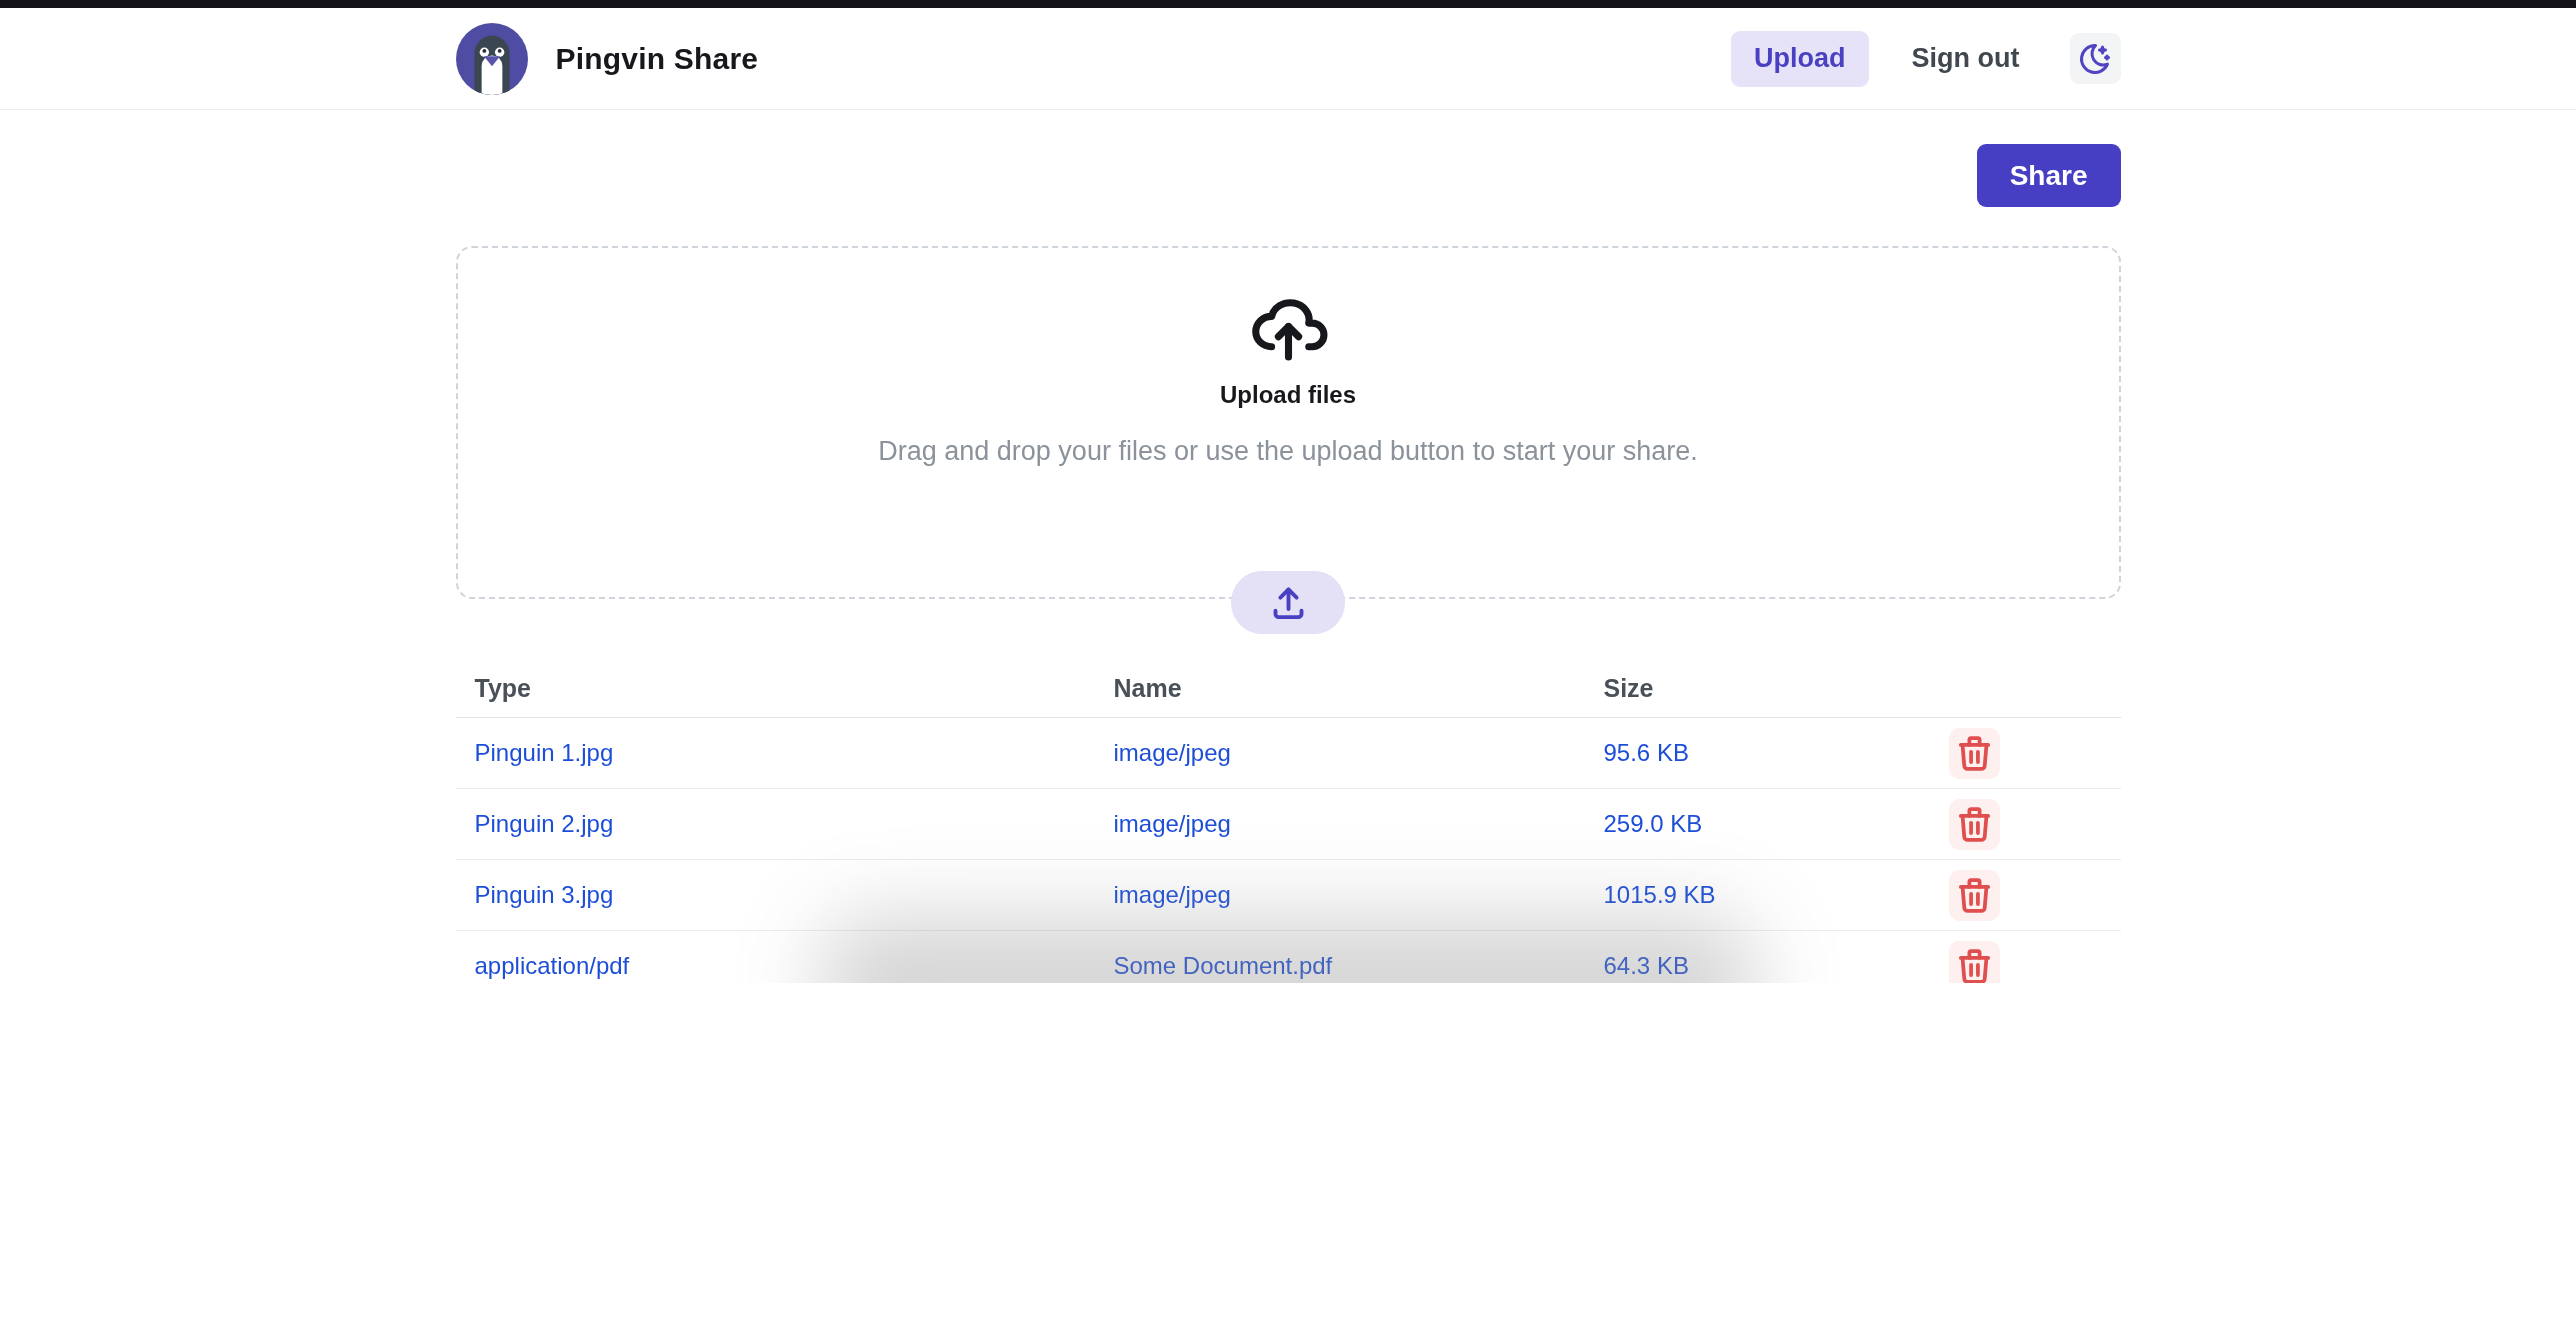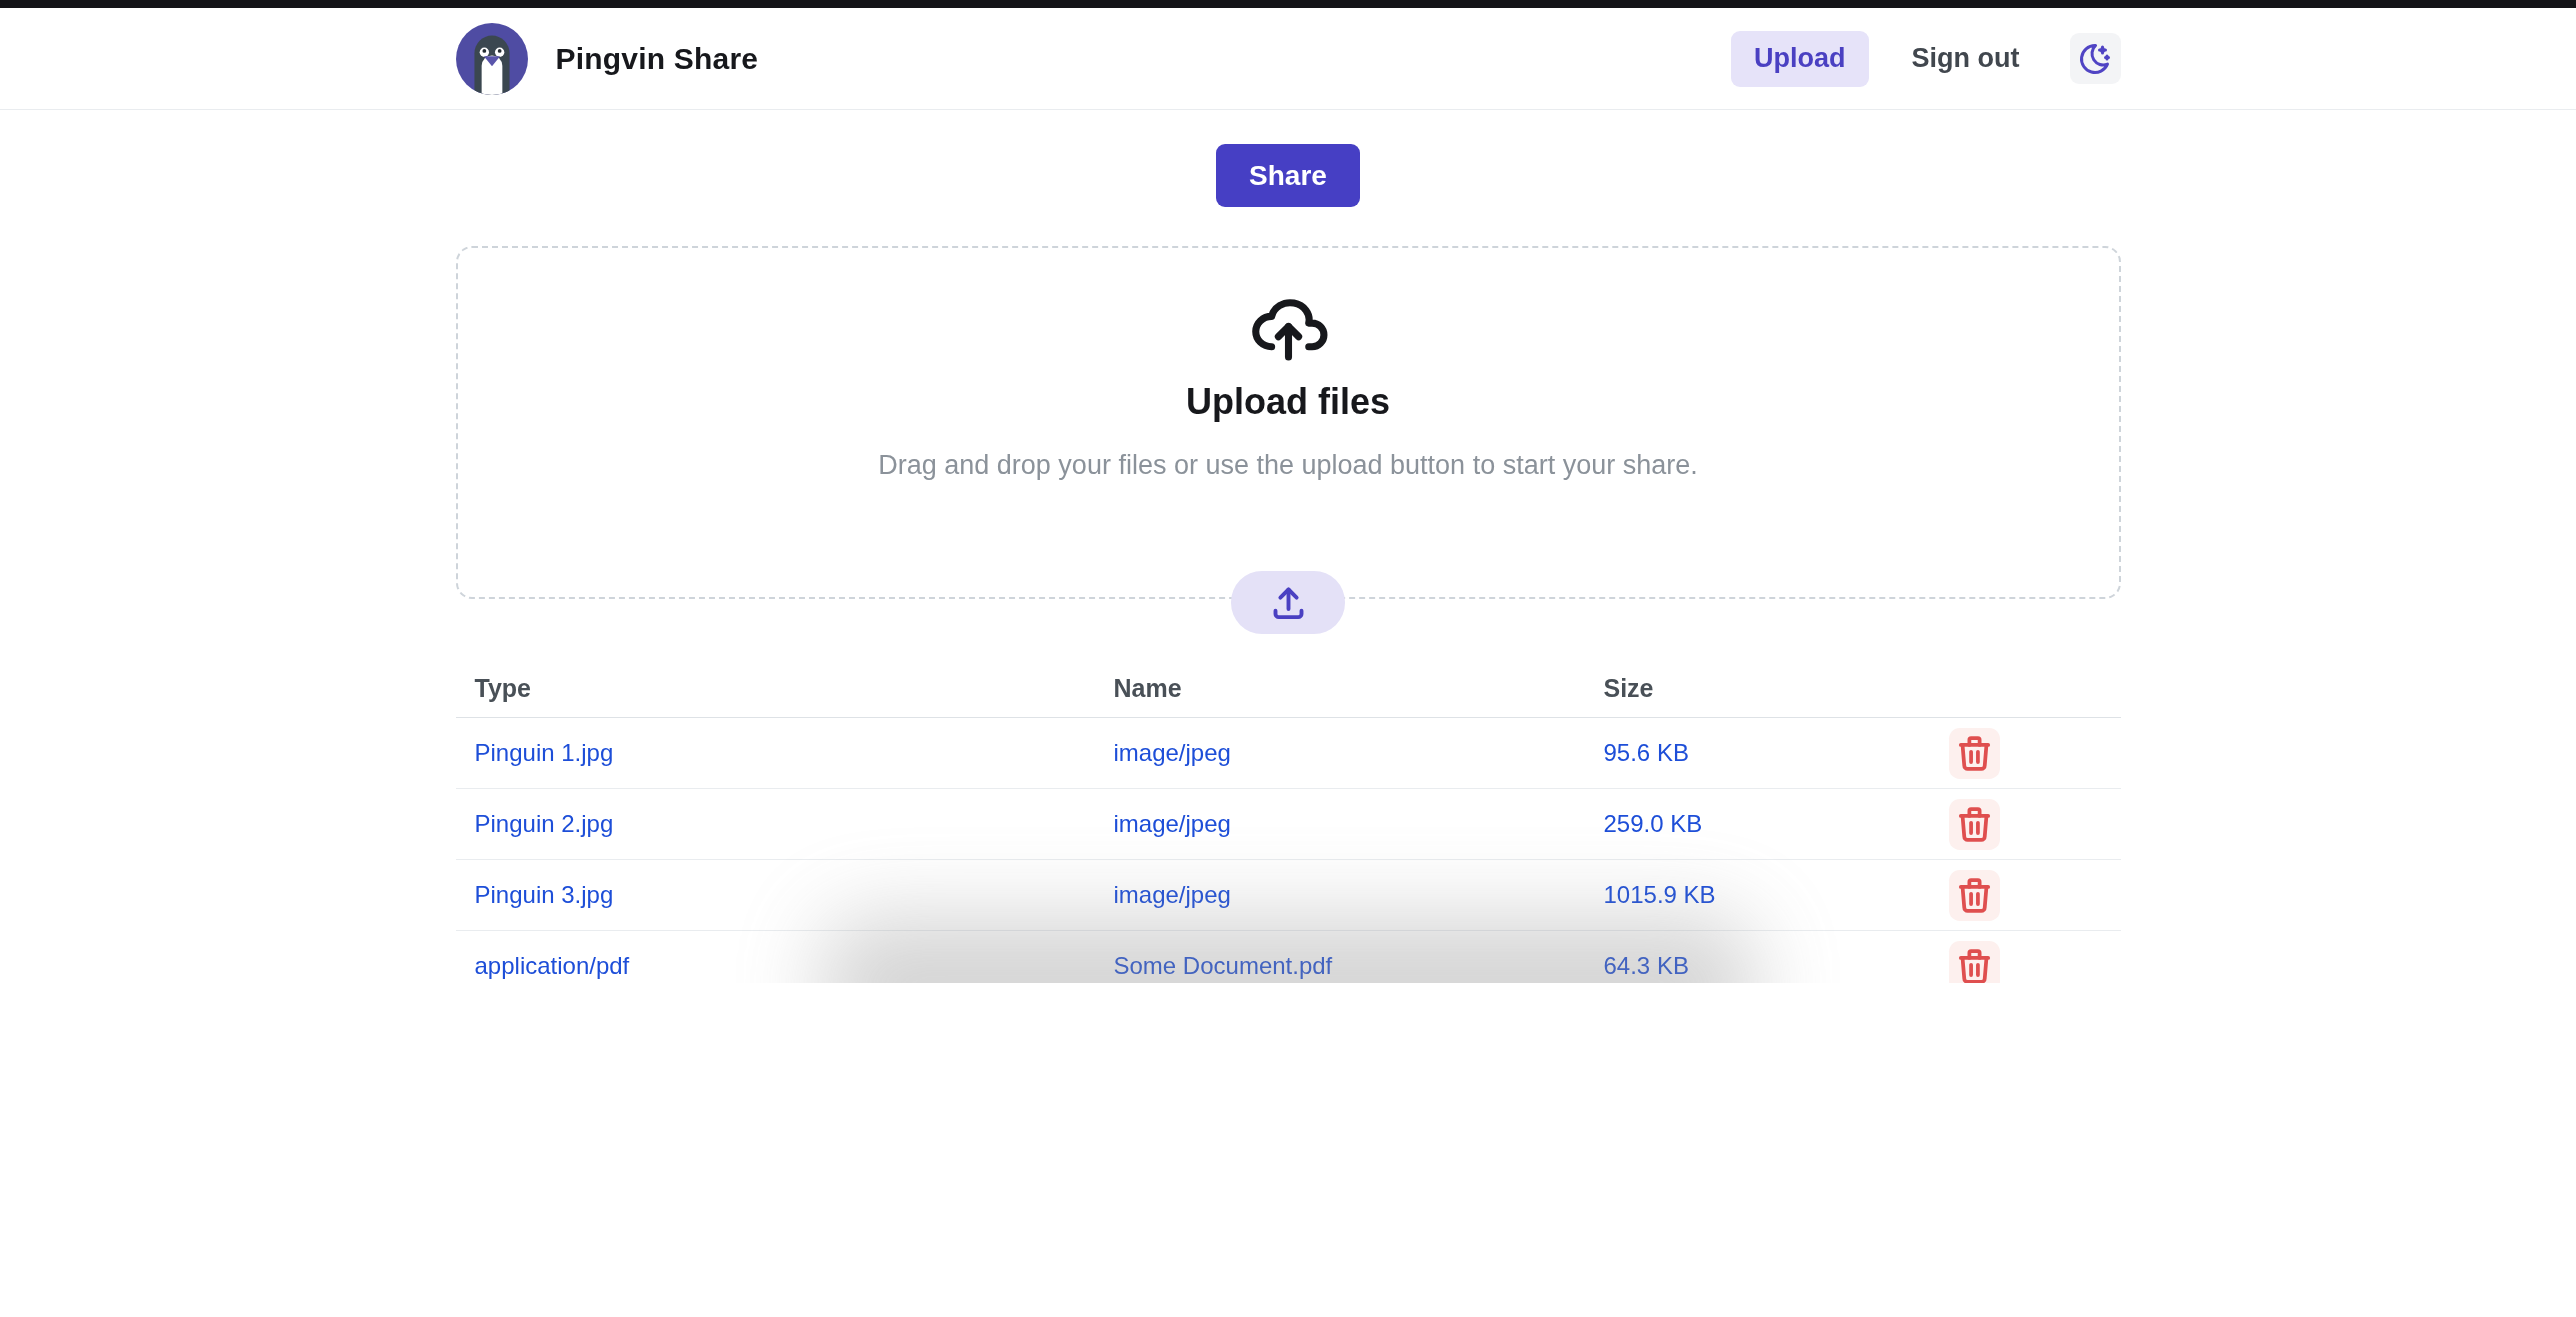--- a/index.html
+++ b/index.html
@@ -15,29 +15,29 @@
   .brand-title{font-size:30px;font-weight:700;color:#17181c;letter-spacing:0.2px;}
   .nav{display:flex;align-items:center;justify-content:space-between;}
   .nav-pill{padding:12.5px 23px;border-radius:9px;background:#e6e3f9;color:#4a40c2;
             font-size:27px;font-weight:600;border:none;cursor:pointer;font-family:inherit;}
   .nav-link{margin-left:34px;font-size:27px;font-weight:600;color:#41474e;background:none;border:none;
             cursor:pointer;font-family:inherit;padding:12.5px 9px;}
   .theme-btn{margin-left:41px;width:51px;height:51px;border-radius:9px;background:#f3f4f6;border:none;
              display:flex;align-items:center;justify-content:center;cursor:pointer;}
 
   
-  .share-row{margin-top:34px;display:flex;justify-content:center;}
+  .share-row{margin-top:34px;display:flex;justify-content:flex-end;}
   .share-btn{height:63px;padding:0 33px;background:#463fc4;color:#ffffff;font-size:28px;font-weight:600;
              border:none;border-radius:9px;cursor:pointer;font-family:inherit;}
 
   
   .dropzone{position:relative;margin-top:39px;height:353px;border:2.7px dashed #ced4da;border-radius:16px;
             box-sizing:border-box;text-align:center;cursor:pointer;background:#fff;}
   .dz-icon{margin-top:38px;}
-  .dz-title{margin-top:14.3px;font-size:36px;font-weight:700;color:#17181c;}
+  .dz-title{margin-top:14.3px;font-size:24px;font-weight:700;color:#17181c;}
   .dz-sub{margin-top:27px;font-size:27px;color:#8b929a;}
   .pill-btn{position:absolute;left:50%;bottom:-37px;transform:translateX(-50%);
             width:114px;height:63px;border-radius:31px;background:#e4e1f7;border:none;cursor:pointer;
             display:flex;align-items:center;justify-content:center;}
 
   
   .filetable{margin-top:61px;}
   .t-head,.t-row{display:grid;grid-template-columns:639px 490px 1fr 51px;
                  padding:0 121px 0 19px;align-items:center;}
   .t-head{height:57px;border-bottom:1.8px solid #dee2e6;}

